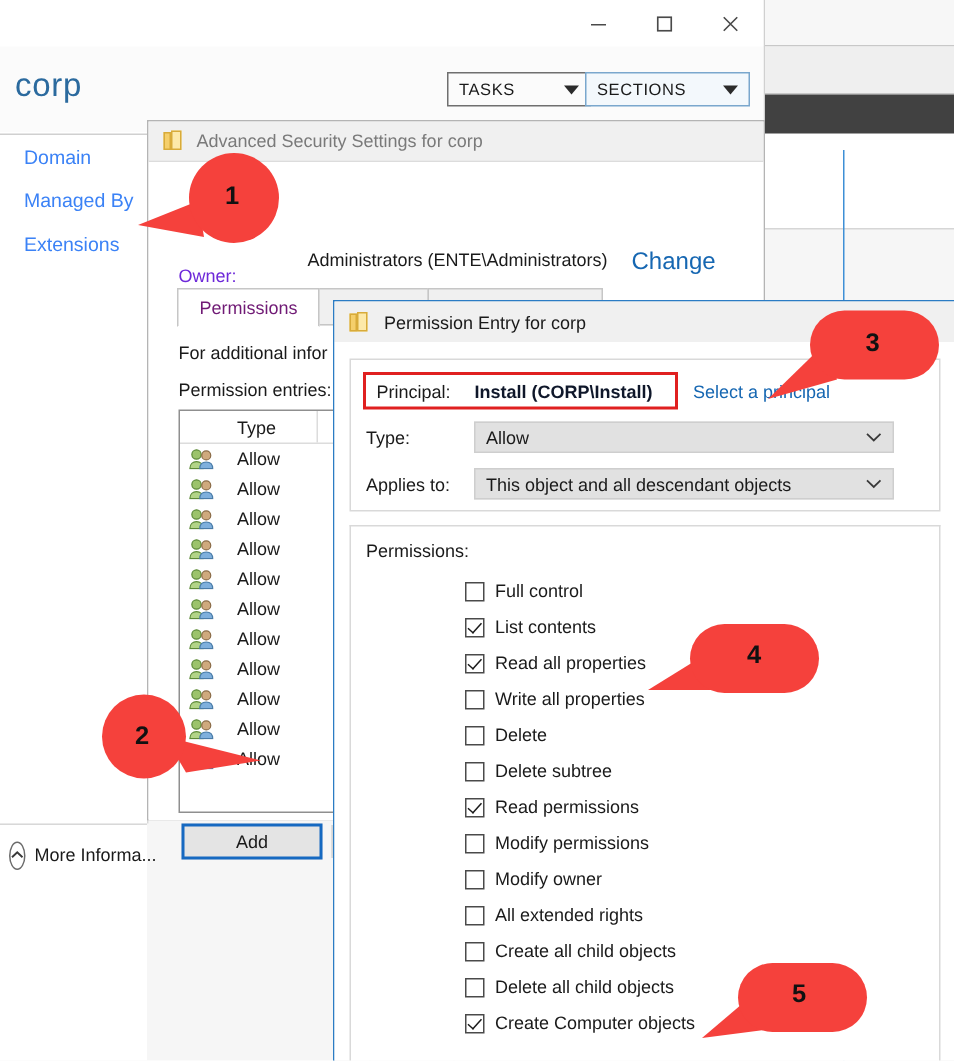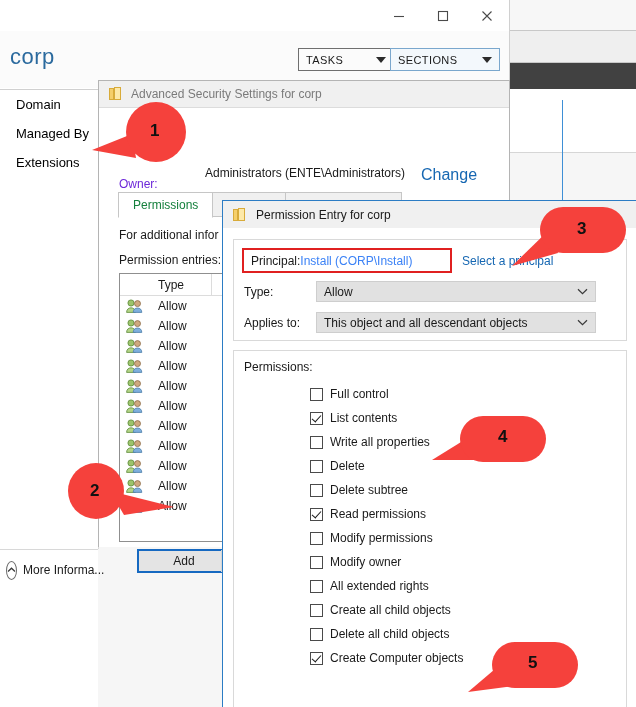--- a/index.html
+++ b/index.html
@@ -38,41 +38,41 @@
   .adac-header{position:absolute;left:0;top:31px;width:509px;height:57px;background:#fbfbfb;}
   .corp-title{position:absolute;left:10px;top:44px;font-size:22px;color:#2b6a9e;letter-spacing:.5px;font-weight:400;}
   .pill{position:absolute;top:48px;height:21px;border:1px solid #6f6f6f;background:#fbfbfb;
         display:flex;align-items:center;justify-content:space-between;padding:0 7px;font-size:11px;color:#1a1a1a;letter-spacing:.4px;}
   .pill.tasks{left:298px;width:80px;}
   .pill.sections{left:390px;width:94px;border-color:#7aa7cd;background:#f3f8fc;}
   .caret{width:0;height:0;border-left:5px solid transparent;border-right:5px solid transparent;border-top:6px solid #2b2b2b;margin-left:8px;}
 
   
   .nav{position:absolute;left:0px;top:89px;width:98px;height:460px;background:#ffffff;border-right:1px solid #d8d8d8;}
-  .nav-item{position:absolute;left:16px;font-size:13px;color:#000000;white-space:nowrap;text-align:center;}
+  .nav-item{position:absolute;left:16px;font-size:13px;color:#3b82f6;white-space:nowrap;text-align:center;}
   .more-info-sep{position:absolute;left:0px;top:549px;width:98px;height:1px;background:#d8d8d8;}
   .more-info{position:absolute;left:0px;top:550px;width:98px;height:40px;background:#ffffff;display:flex;align-items:center;}
   .chev-circle{width:17px;height:17px;border:1px solid #6b6b6b;border-radius:50%;margin-left:6px;display:flex;align-items:center;justify-content:center;}
   .more-info-lbl{font-size:12px;color:#1a1a1a;margin-left:6px;white-space:nowrap;}
   .nav-bottom{position:absolute;left:0px;top:590px;width:98px;height:117px;background:#ffffff;}
 
   
   .assd{position:absolute;left:98px;top:80px;width:410px;height:465px;background:#f0f0f0;border:1px solid #b4b4b4;}
   .assd-title{position:absolute;left:0;top:0;width:410px;height:26px;background:#f0f0f0;display:flex;align-items:center;}
   .folder-ico{width:13px;height:14px;margin-left:10px;position:relative;flex:none;}
   .folder-ico i{position:absolute;left:0;top:1px;width:5px;height:12px;background:#f5cf6b;border:1px solid #d8ab3a;box-sizing:border-box;}
   .folder-ico b{position:absolute;left:5px;top:0px;width:7px;height:13px;background:#fde9a9;border:1px solid #d8ab3a;box-sizing:border-box;}
   .assd-title-txt{margin-left:9px;font-size:12px;color:#7a7a7a;}
   .assd-body{position:absolute;left:0;top:26px;width:410px;height:439px;background:#ffffff;border-top:1px solid #dcdcdc;}
   .owner-row{position:absolute;left:20px;top:58px;font-size:12px;color:#6d28d9;margin-top:11px;}
   .owner-val{position:absolute;left:106px;top:58px;font-size:12px;color:#1a1a1a;}
   .owner-change{position:absolute;left:322px;top:58px;font-size:16px;color:#1667b2;cursor:pointer;}
 
   .tabs{position:absolute;left:19px;top:84px;height:25px;display:flex;}
-  .tab{height:24px;padding:0 14px;display:flex;align-items:center;font-size:12px;color:#15803d;
+  .tab{height:24px;padding:0 14px;display:flex;align-items:center;font-size:12px;color:#701a75;
        background:#f0f0f0;border:1px solid #c6c6c6;border-bottom:none;margin-right:-1px;}
   .tab.active{background:#ffffff;border-bottom:1px solid #ffffff;position:relative;z-index:2;}
   .tab-underline{position:absolute;left:19px;top:108px;width:372px;height:1px;background:#c6c6c6;}
 
   .addl-info{position:absolute;left:20px;top:120px;font-size:12px;color:#1a1a1a;white-space:nowrap;}
   .perm-entries-lbl{position:absolute;left:20px;top:145px;font-size:12px;color:#1a1a1a;}
 
   .grid{position:absolute;left:20px;top:165px;width:370px;height:267px;background:#ffffff;border:1px solid #8f8f8f;overflow:hidden;}
   .grid-head{height:21px;background:#ffffff;border-bottom:1px solid #dcdcdc;display:flex;}
   .gh{font-size:12px;color:#1a1a1a;display:flex;align-items:center;padding-left:10px;border-right:1px solid #dcdcdc;box-sizing:border-box;}
@@ -82,33 +82,33 @@
   .gh.c3{flex:1;}
   .grow{height:20px;display:flex;align-items:center;}
   .gicon{width:28px;display:flex;align-items:center;justify-content:center;}
   .gc1{width:64px;font-size:12px;padding-left:10px;box-sizing:border-box;}
   .gc2{width:120px;font-size:12px;padding-left:10px;box-sizing:border-box;white-space:nowrap;overflow:hidden;}
   .gc3{flex:1;font-size:12px;white-space:nowrap;overflow:hidden;}
 
   .btn{height:23px;min-width:76px;background:#e1e1e1;border:1px solid #adadad;font-size:12px;color:#1a1a1a;
        display:flex;align-items:center;justify-content:center;box-sizing:border-box;}
   .btn.focus{border:2px solid #1669c1;background:#e4e4e4;}
-  .btn-add{position:absolute;left:38px;top:441px;width:94px;height:24px;}
+  .btn-add{position:absolute;left:22px;top:441px;width:94px;height:24px;}
   .btn-2{position:absolute;left:122px;top:442px;width:80px;height:22px;background:#d6d6d6;border:1px solid #d6d6d6;}
 
   
   .ped{position:absolute;left:222px;top:200px;width:414px;height:507px;background:#f0f0f0;border:1px solid #2b7cc4;}
   .ped-title{position:absolute;left:0;top:0;width:414px;height:27px;background:#f0f0f0;display:flex;align-items:center;}
   .ped-title-txt{margin-left:10px;font-size:12px;color:#1a1a1a;}
   .ped-body{position:absolute;left:0;top:27px;width:414px;height:480px;background:#ffffff;}
 
   .ped-topbox{position:absolute;left:10px;top:11px;width:392px;height:100px;background:#ffffff;border:1px solid #d9d9d9;}
   .principal-box{position:absolute;left:8px;top:8px;width:210px;height:25px;border:2px solid #e02020;box-sizing:border-box;display:flex;align-items:center;}
   .principal-lbl{margin-left:7px;font-size:12px;color:#1a1a1a;}
-  .principal-val{font-size:12px;color:#3b82f6;}
+  .principal-val{margin-left:16px;font-size:12px;color:#0f172a;font-weight:bold;}
   .select-principal{position:absolute;left:228px;top:14px;font-size:12px;color:#1667b2;cursor:pointer;}
 
   .field-lbl{position:absolute;font-size:12px;color:#1a1a1a;}
   .combo{position:absolute;height:21px;background:#e1e1e1;border:1px solid #cecece;box-sizing:border-box;
          display:flex;align-items:center;justify-content:space-between;padding:0 0 0 7px;}
   .combo span{font-size:12px;color:#1a1a1a;}
   .combo .cv{width:26px;display:flex;align-items:center;justify-content:center;}
 
   .perm-group{position:absolute;left:10px;top:122px;width:392px;height:372px;background:#ffffff;border:1px solid #d9d9d9;border-bottom:none;}
   .perm-lbl{position:absolute;left:10px;top:9px;font-size:12px;color:#1a1a1a;}
@@ -419,20 +419,24 @@
         <div class="perm-list" id="perm-list">
             <div class="perm-row">
               <span class="cb"></span>
               <span class="perm-txt">Full control</span>
             </div>
             <div class="perm-row">
               <span class="cb checked"></span>
               <span class="perm-txt">List contents</span>
             </div>
             <div class="perm-row">
+              <span class="cb checked"></span>
+              <span class="perm-txt">Read all properties</span>
+            </div>
+            <div class="perm-row">
               <span class="cb"></span>
               <span class="perm-txt">Write all properties</span>
             </div>
             <div class="perm-row">
               <span class="cb"></span>
               <span class="perm-txt">Delete</span>
             </div>
             <div class="perm-row">
               <span class="cb"></span>
               <span class="perm-txt">Delete subtree</span>

